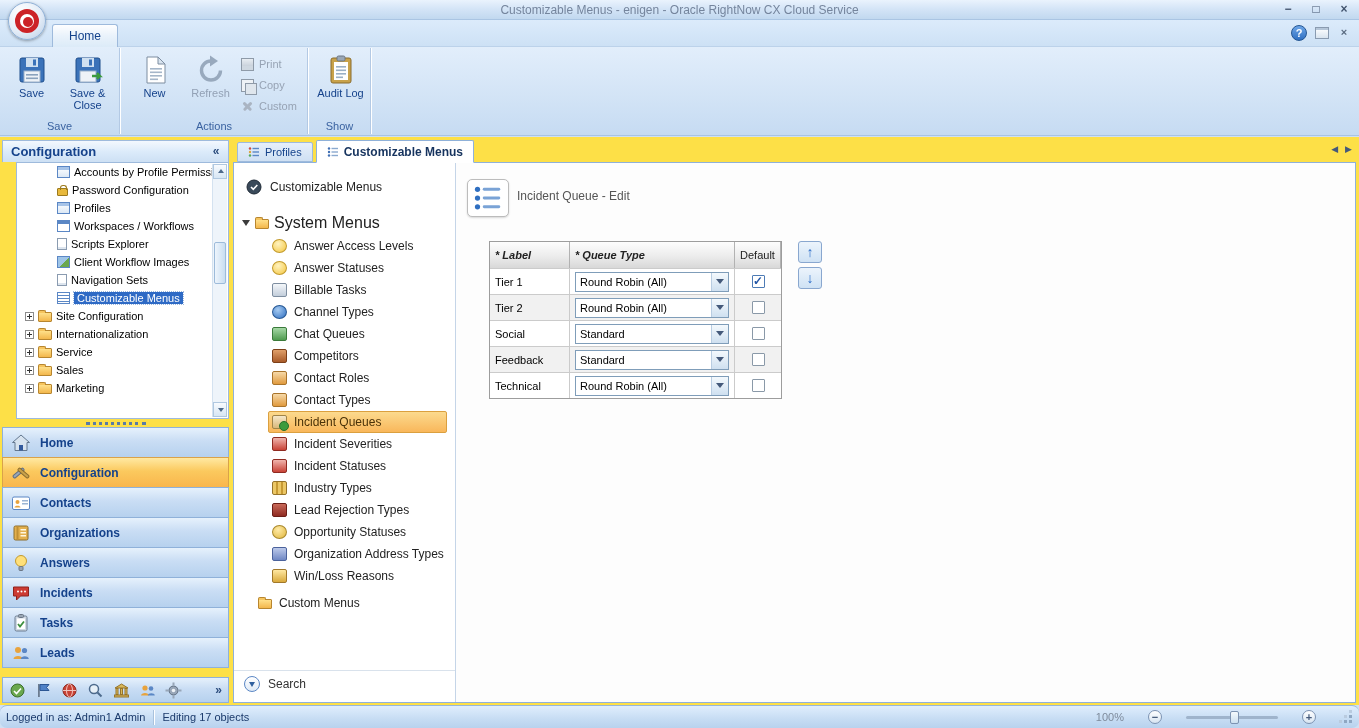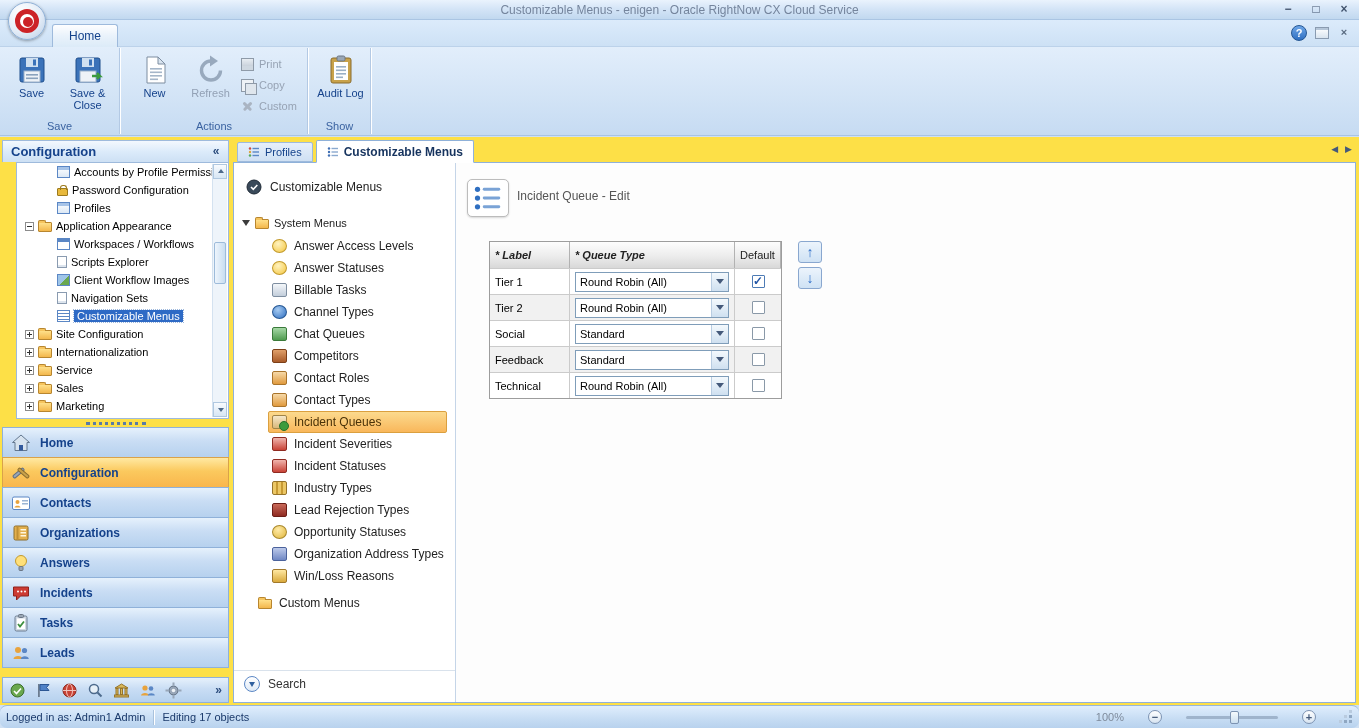--- a/index.html
+++ b/index.html
@@ -113,21 +113,21 @@
     background:linear-gradient(#e6effb,#cfe0f3);border:1px solid #9ebadc;border-radius:2px 2px 0 0;
     color:#15428b;font-size:11px;}
   .tab.active{height:23px;margin-bottom:-1px;background:#fff;border-color:#8fb1d9;border-bottom:1px solid #fff;
     font-weight:bold;color:#16335e;z-index:3;font-size:12px;}
   .tab-arrows{position:absolute;right:4px;top:4px;display:flex;gap:7px;color:#44597a;font-size:9px;}
   .panels{position:absolute;top:22px;left:0;right:0;bottom:0;background:#fdfdfd;border:1px solid #8fb1d9;z-index:1;}
 
   
   .menu-panel{position:absolute;left:0;top:0;bottom:0;width:222px;background:#fff;border-right:1px solid #c5d5e8;}
   .m-root{margin:14px 0 0 12px;height:20px;display:flex;align-items:center;gap:8px;font-size:12px;color:#222;}
-  .m-sys{margin:16px 0 2px 8px;height:20px;display:flex;align-items:center;gap:5px;font-size:11px;color:#222;}
+  .m-sys{margin:16px 0 2px 8px;height:20px;display:flex;align-items:center;gap:5px;font-size:16px;color:#222;}
   .tri-down{width:0;height:0;border-left:4px solid transparent;border-right:4px solid transparent;border-top:6px solid #3c3c3c;flex:none;}
   .m-item{margin-left:34px;margin-right:8px;height:22px;display:flex;align-items:center;gap:7px;font-size:12px;color:#222;padding-left:3px;border:1px solid transparent;}
   .m-item.sel{background:linear-gradient(#fcda8e,#f9b75b);border-color:#dba03f;border-radius:2px;color:#4a3208;}
   .m-custom{margin:5px 0 0 24px;height:22px;display:flex;align-items:center;gap:7px;font-size:12px;color:#222;}
   .mi{width:15px;height:14px;border-radius:2px;flex:none;border:1px solid rgba(0,0,0,.28);}
   .mi-bulb{background:radial-gradient(circle at 40% 32%,#fff3c0,#f4c63f);border-radius:50%;border-color:#c39a2b;}
   .mi-calc{background:linear-gradient(#f4f7fa,#c3cedb);border-color:#7e8ea0;}
   .mi-globe{background:radial-gradient(circle at 38% 32%,#a6cbf2,#2f6fc1);border-radius:50%;border-color:#245693;}
   .mi-chat{background:linear-gradient(#a6d8a6,#4f9b4f);border-color:#3a7a3a;}
   .mi-comp{background:linear-gradient(#e0a06a,#a85a28);border-color:#7c3f18;}
@@ -320,25 +320,20 @@
           <span class="slabel">Accounts by Profile Permission</span>
         </div>
         <div class="s-row">
           <span class="ic ic-lock"></span>
           <span class="slabel">Password Configuration</span>
         </div>
         <div class="s-row">
           <span class="ic ic-grid"></span>
           <span class="slabel">Profiles</span>
         </div>
-        <div class="s-row lvl1">
-          <span class="exp"></span>
-          <span class="ic ic-folder"></span>
-          <span class="slabel">Application Appearance</span>
-        </div>
         <div class="s-row">
           <span class="ic ic-window"></span>
           <span class="slabel">Workspaces / Workflows</span>
         </div>
         <div class="s-row">
           <span class="ic ic-page"></span>
           <span class="slabel">Scripts Explorer</span>
         </div>
         <div class="s-row">
           <span class="ic ic-image"></span>

